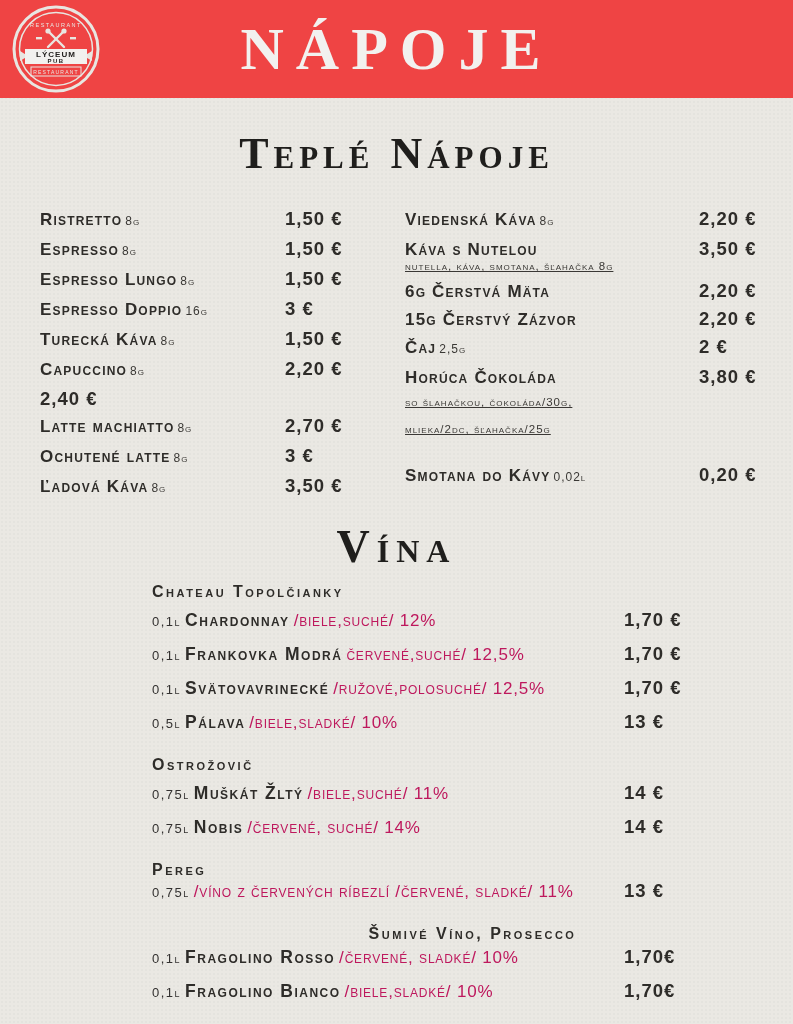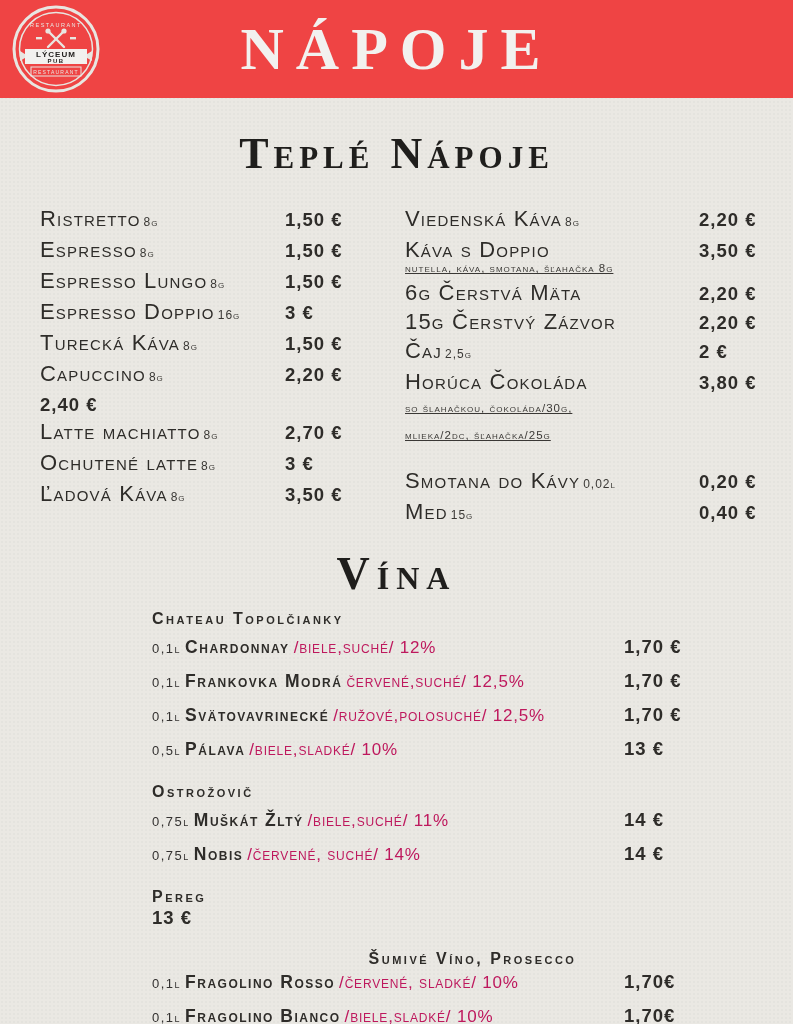--- a/index.html
+++ b/index.html
@@ -27,21 +27,21 @@
   .hot-heading{font-size:44px;margin-top:30px;}
   .wine-heading{font-size:46px;margin-top:14px;letter-spacing:7px;}
   .hot-cols{display:flex;margin-top:30px;padding-left:40px;padding-right:22px;}
   .hcol{display:flex;flex-direction:column;}
   .hcol-left{width:350px;margin-right:15px;}
   .hcol-right{flex:1;}
   .hrow{display:flex;align-items:baseline;margin-bottom:8px;line-height:19px;}
   .hname{flex:1;}
   .hcol-left .hname{max-width:245px;}
   .nm{
-    font-weight:400;font-variant:small-caps;font-size:22px;letter-spacing:1.2px;
+    font-weight:700;font-variant:small-caps;font-size:17px;letter-spacing:1.2px;
   }
   .sz{
     font-weight:400;font-variant:small-caps;font-size:12px;letter-spacing:1px;
     color:#3a3835;margin-left:3px;
   }
   .hprice{
     width:100px;flex-shrink:0;font-weight:700;font-size:18.5px;letter-spacing:1px;
   }
   .hcol-right .hprice{width:72px;}
   .hdesc{
@@ -144,21 +144,21 @@
         <div class="hname"><span class="nm">Ľadová Káva</span><span class="sz">8g</span></div>
         <div class="hprice">3,50 €</div>
       </div>
   </div>
   <div class="hcol hcol-right">
     <div class="hrow">
         <div class="hname"><span class="nm">Viedenská Káva</span><span class="sz">8g</span></div>
         <div class="hprice">2,20 €</div>
       </div>
     <div class="hrow">
-        <div class="hname"><span class="nm">Káva s Doppio</span><div class="hdesc">nutella, káva, smotana, šľahačka 8g</div></div>
+        <div class="hname"><span class="nm">Káva s Nutelou</span><div class="hdesc">nutella, káva, smotana, šľahačka 8g</div></div>
         <div class="hprice">3,50 €</div>
       </div>
     <div class="hrow">
         <div class="hname"><span class="nm">6g Čerstvá Mäta</span></div>
         <div class="hprice">2,20 €</div>
       </div>
     <div class="hrow">
         <div class="hname"><span class="nm">15g Čerstvý Zázvor</span></div>
         <div class="hprice">2,20 €</div>
       </div>
@@ -167,24 +167,20 @@
         <div class="hprice">2 €</div>
       </div>
     <div class="hrow">
         <div class="hname"><span class="nm">Horúca Čokoláda</span><div class="hdesc loose">so šlahačkou, čokoláda/30g,</div><div class="hdesc loose">mlieka/2dc, šľahačka/25g</div></div>
         <div class="hprice">3,80 €</div>
       </div>
     <div class="hrow gap-top">
         <div class="hname"><span class="nm">Smotana do Kávy</span><span class="sz">0,02l</span></div>
         <div class="hprice">0,20 €</div>
       </div>
-    <div class="hrow">
-        <div class="hname"><span class="nm">Med</span><span class="sz">15g</span></div>
-        <div class="hprice">0,40 €</div>
-      </div>
   </div>
 </div>
 
 <div class="sec-heading wine-heading">Vína</div>
 
 <div class="wines">
   <div class="wgroup">
     <div class="wgtitle">Chateau Topolčianky</div>
     <div class="wrow">
         <div class="wmain"><span class="wvol">0,1l</span><span class="wname">Chardonnay</span><span class="wdesc">/biele,suché/ 12%</span></div>
@@ -210,20 +206,21 @@
         <div class="wprice">14 €</div>
       </div>
     <div class="wrow">
         <div class="wmain"><span class="wvol">0,75l</span><span class="wname">Nobis</span><span class="wdesc">/červené, suché/ 14%</span></div>
         <div class="wprice">14 €</div>
       </div>
   </div>
   <div class="wgroup">
     <div class="wgtitle" style="margin-bottom:2px;">Pereg</div>
     <div class="wrow">
+        <div class="wmain"><span class="wvol">0,75l</span><span class="wdesc">/víno z červených ríbezlí /červené, sladké/ 11%</span></div>
         <div class="wprice">13 €</div>
       </div>
   </div>
   <div class="wgroup">
     <div class="wgtitle" style="margin-bottom:4px;text-align:center;">Šumivé Víno, Prosecco</div>
     <div class="wrow">
         <div class="wmain"><span class="wvol">0,1l</span><span class="wname">Fragolino Rosso</span><span class="wdesc">/červené, sladké/ 10%</span></div>
         <div class="wprice">1,70€</div>
       </div>
     <div class="wrow">

